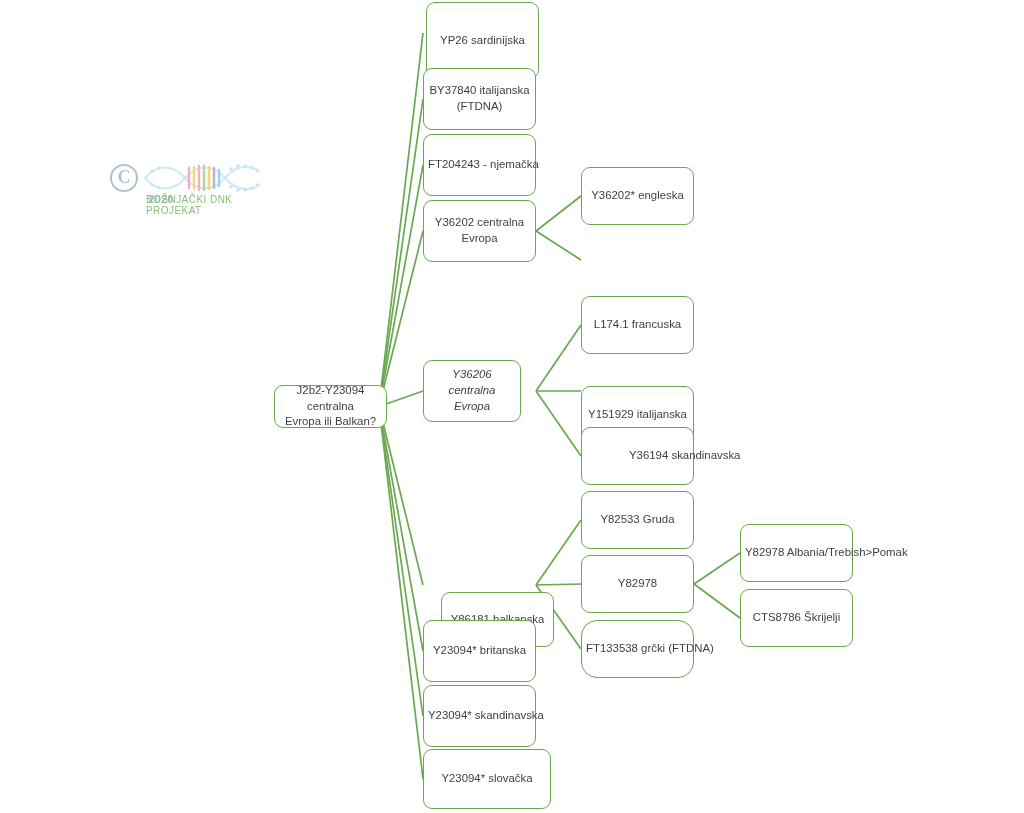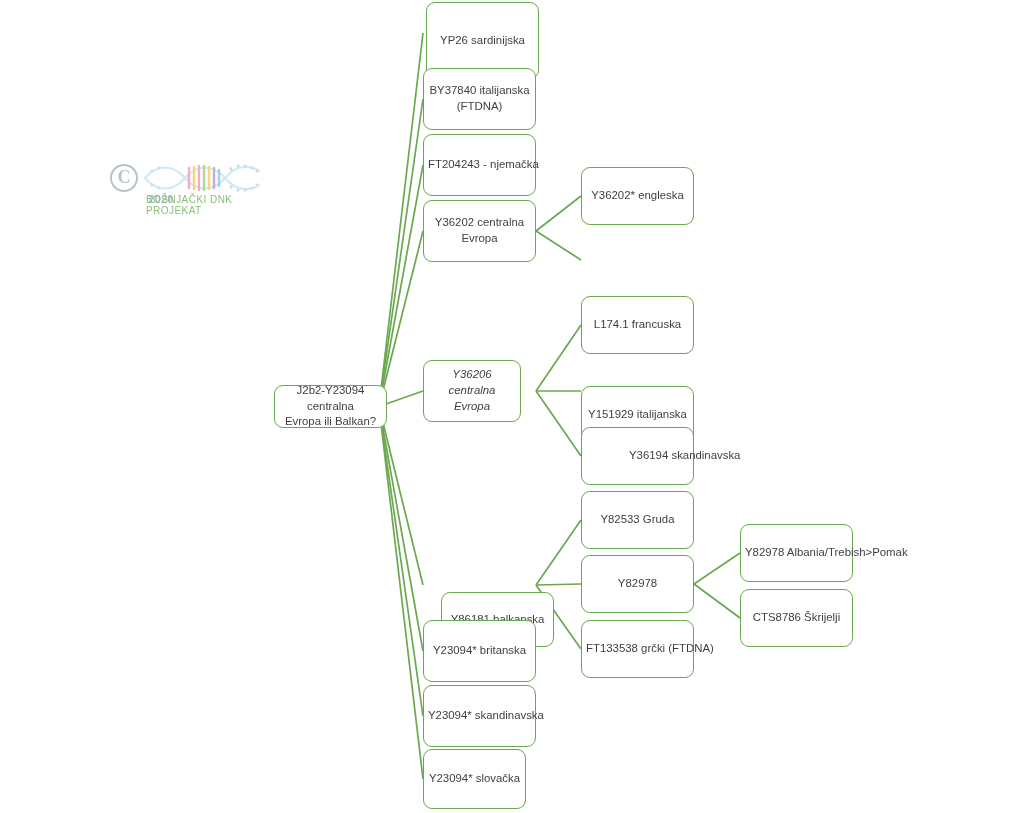--- a/index.html
+++ b/index.html
@@ -214,42 +214,42 @@
   </div>
 
   <div class="node" style="left:581px;  top:491px; width:113px; height:58px;justify-content:flex-end;">
     <span class="node-label">Y82533 Gruda</span>
   </div>
 
   <div class="node" style="left:581px;  top:555px; width:113px; height:58px;">
     <span class="node-label">Y82978</span>
   </div>
 
-  <div class="node overflow" style="left:581px; top:620px; width:113px; height:58px;">
+  <div class="node overflow" style="left:581px; top:620px; width:113px; height:58px;border-radius:16px;">
     <span class="node-label">FT133538 grčki (FTDNA)</span>
   </div>
 
   <div class="node overflow" style="left:740px; top:524px; width:113px; height:58px;">
     <span class="node-label">Y82978
 Albania/Trebish&gt;Pomak</span>
   </div>
 
   <div class="node" style="left:740px;  top:589px; width:113px; height:58px;">
     <span class="node-label">CTS8786 Škrijelji</span>
   </div>
 
   <div class="node" style="left:423px;  top:620px; width:113px; height:62px;">
     <span class="node-label">Y23094* britanska</span>
   </div>
 
   <div class="node overflow" style="left:423px; top:685px; width:113px; height:62px;">
     <span class="node-label">Y23094* skandinavska</span>
   </div>
 
-  <div class="node" style="left:423px;  top:749px; width:103px; height:60px;">
+  <div class="node" style="left:423px;  top:749px; width:128px; height:60px;">
     <span class="node-label">Y23094* slovačka</span>
   </div>
 
   <div class="node" style="left:266px;  top:385px; width:113px; height:43px;margin-left:8px;">
     <span class="node-label">J2b2-Y23094 centralna
 Evropa ili Balkan?</span>
   </div>
 
 </div>
 

